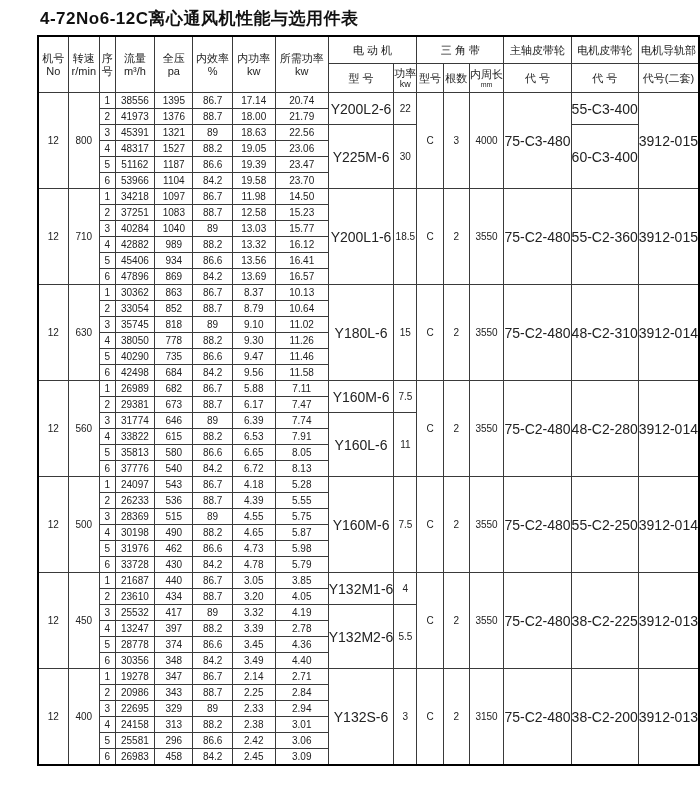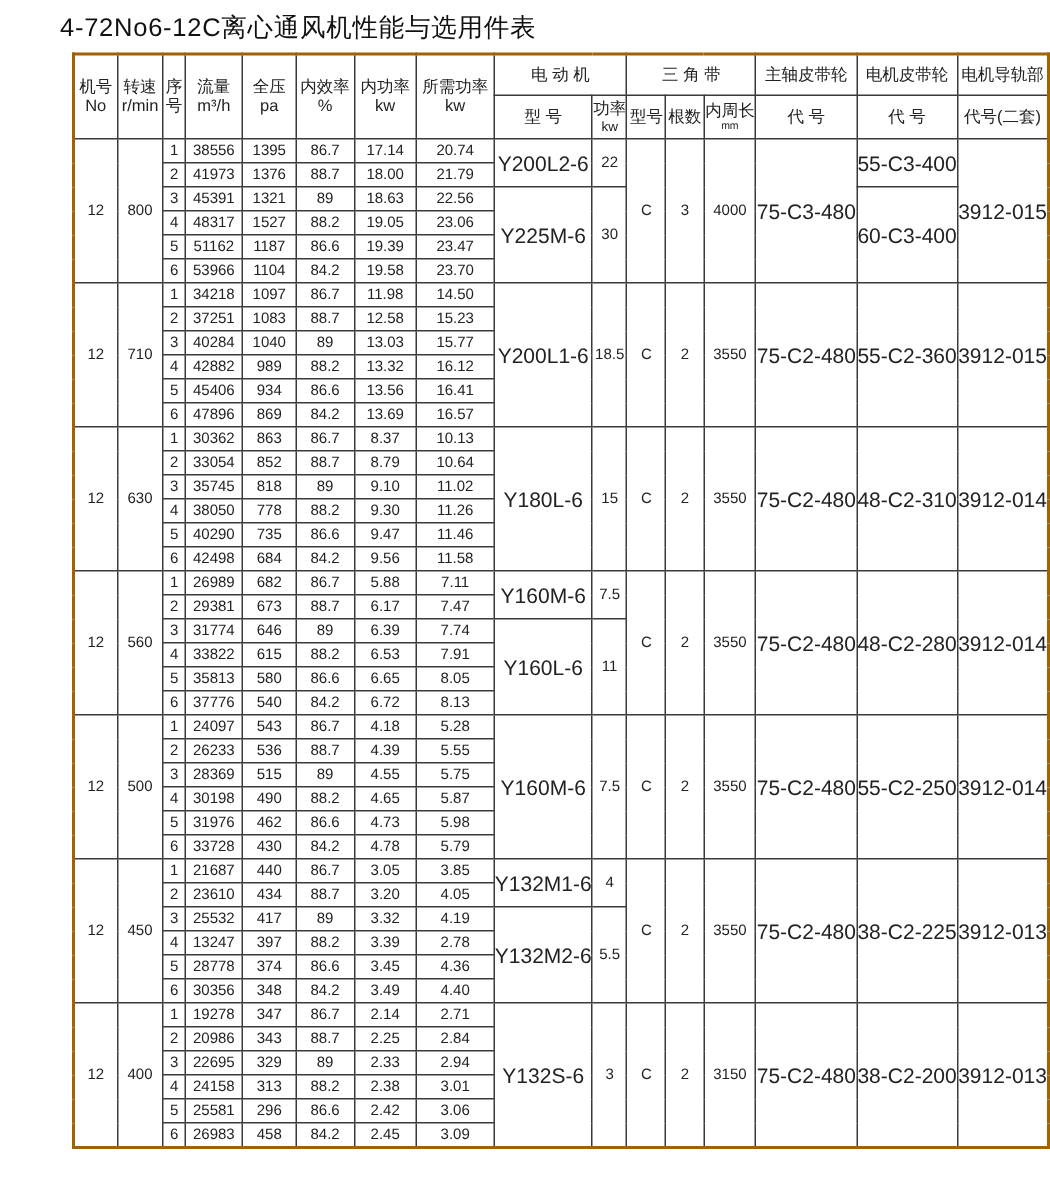--- a/index.html
+++ b/index.html
@@ -4,27 +4,27 @@
 <style>
   html,body{margin:0;padding:0;}
   body{
     width:700px;height:795px;background:#ffffff;
     font-family:"Liberation Sans","DejaVu Sans",sans-serif;
     color:#1d1d1d;
   }
   .page{position:relative;width:700px;height:795px;overflow:hidden;}
   .title{
     margin:0;padding:7px 0 5px 40px;
-    font-size:17px;font-weight:normal;color:#111;
+    font-size:17px;font-weight:bold;color:#111;
     letter-spacing:0.5px;
   }
   table.fan-table{
-    margin-left:48px;
+    margin-left:37px;
     border-collapse:collapse;table-layout:fixed;
-    border:2px solid #a16207;
+    border:2px solid #000000;
     background:#fff;
   }
   .fan-table th,.fan-table td{
     border:1px solid #3a3a3a;
     text-align:center;vertical-align:middle;
     padding:0;overflow:hidden;white-space:nowrap;
   }
   .fan-table thead th{
     font-weight:normal;font-size:11px;line-height:13px;color:#222;
   }

